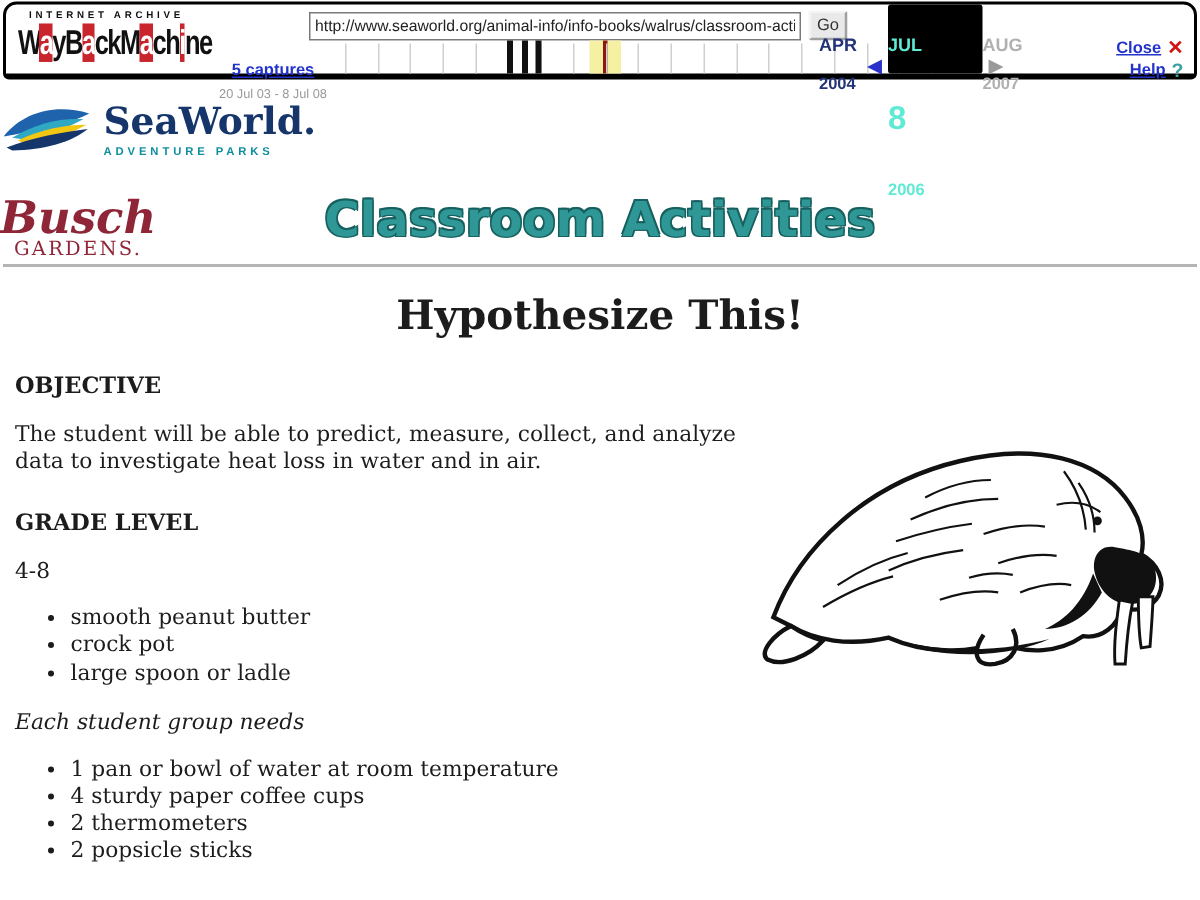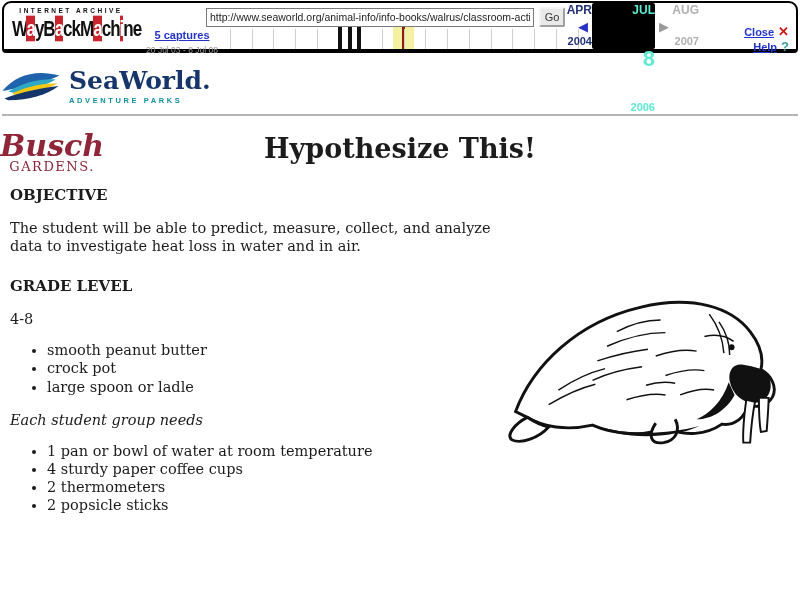--- a/index.html
+++ b/index.html
@@ -16,34 +16,34 @@
     color:#111; transform:scaleY(1.35); transform-origin:center top; line-height:1; margin-top:3px;
     font-family:"Liberation Sans", sans-serif; }
   .wb-logo-main .red-letter { color:#fff; background:#c8252c; }
 
   .wb-urlrow { position:absolute; left:202px; top:4px; display:flex; align-items:center; }
   .wb-url { width:328px; height:19px; border:1px solid #7a7a7a; font-size:10.5px;
     padding:0 3px; color:#222; font-family:"Liberation Sans", sans-serif; }
   .wb-go { margin-left:5px; width:26px; height:20px; font-size:11px; color:#333;
     background:#e9e9e9; border:2px outset #f4f4f4; border-radius:2px; cursor:pointer; }
 
-  .wb-captures { position:absolute; left:128px; top:22px; width:100px; text-align:center; }
+  .wb-captures { position:absolute; left:128px; top:34px; width:100px; text-align:center; }
   .wb-captures a { font-size:11px; font-weight:bold; color:#2233cc; text-decoration:underline; cursor:pointer; }
   .wb-captures .range { font-size:8.5px; color:#9a9a9a; margin-top:2px; }
 
   .wb-timeline { position:absolute; left:226px; top:24px; width:392px; height:22px; }
   .ticks { position:absolute; inset:2px 0 0 0; display:flex; justify-content:space-between; }
   .tick { width:1px; height:20px; background:#cfcfcf; }
   .cap-bar { position:absolute; top:0; width:4px; height:22px; background:#111; cursor:pointer; }
   .cur-band { position:absolute; top:0; height:22px; width:5.5%; background:#f5f0a2; }
   .cur-marker { position:absolute; left:45%; top:0; width:3px; height:22px; background:#8c1a11; cursor:pointer; }
 
   .wb-nav { position:absolute; right:3px; top:0; height:46px; display:flex; }
   .nav-col { display:flex; flex-direction:column; justify-content:space-between;
-    align-items:flex-end; padding:0 0 2px; }
+    align-items:flex-start; padding:20px 0 2px; }
   .nav-col .m { font-size:12px; font-weight:bold; }
   .nav-col .y { font-size:11px; font-weight:bold; }
   .nav-col .arr { font-size:13px; line-height:1; }
   .col-prev { width:46px; color:#223377; cursor:pointer; }
   .col-prev .arr { color:#2a31c8; align-self:flex-end; padding-right:4px; }
   .col-cur  { width:63px; background:#000; border-radius:2px; color:#5eead4;gap:32px; }
   .col-cur .d { font-size:22px; font-weight:bold; line-height:0.9; }
   .col-next { width:44px; color:#b0b0b0; cursor:pointer; }
   .col-next .arr { color:#9a9a9a; align-self:flex-start; padding-left:4px; }
   .col-links { width:78px; margin-left:16px; align-items:flex-end; padding:21px 4px 6px 0; }
@@ -175,20 +175,21 @@
         <div class="sw-name">SeaWorld.</div>
         <div class="sw-tag">ADVENTURE PARKS</div>
       </div>
     </div>
     <div class="busch">
       <div class="busch-script">Busch</div>
       <div class="busch-caps">GARDENS.</div>
     </div>
   </div>
 
+  <div class="page-title">Classroom Activities</div>
 
   <hr class="rule">
 
   <div class="article">
     <h1>Hypothesize This!</h1>
 
     <div class="sec-label">OBJECTIVE</div>
     <p>The student will be able to predict, measure, collect, and analyze data to investigate heat loss in water and in air.</p>
 
     <div class="sec-label">GRADE LEVEL</div>

